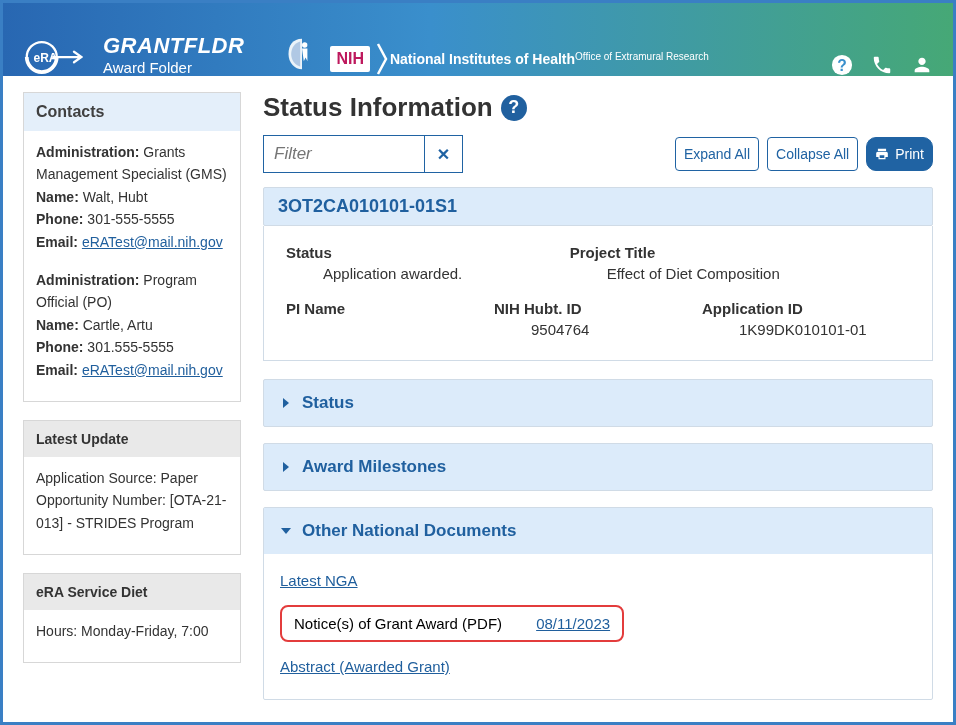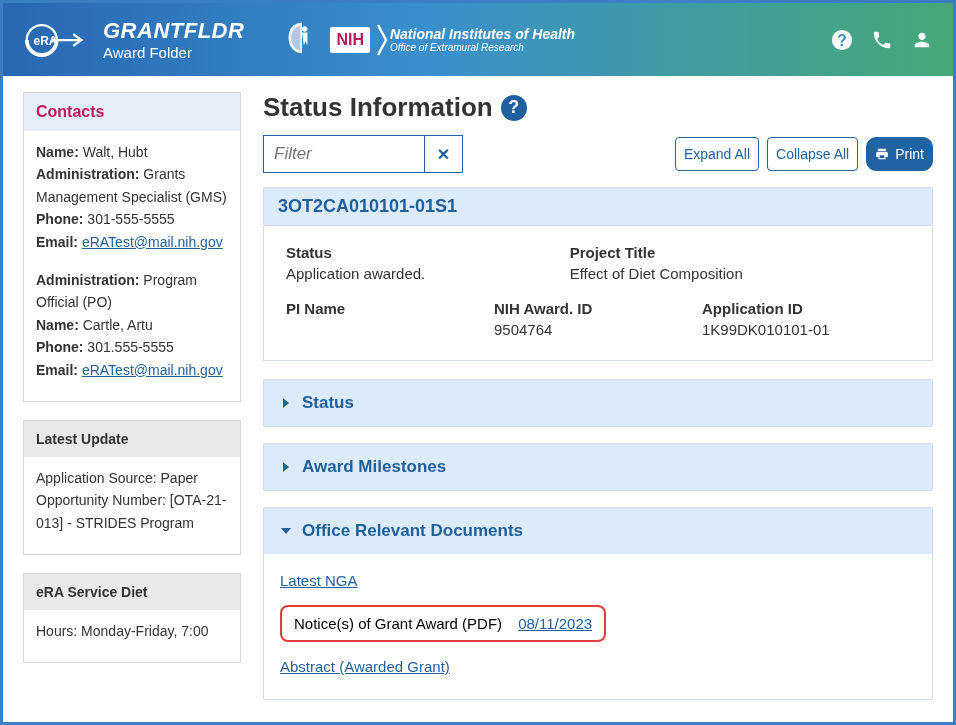--- a/index.html
+++ b/index.html
@@ -8,21 +8,21 @@
       background: #fff;
       border: 3px solid #3a7fc4;
       width: 956px;
       height: 725px;
       overflow: hidden;
     }
     .header {
       background: linear-gradient(90deg, #2867b2 0%, #3a8fcc 45%, #46a876 100%);
       height: 73px;
       display: flex;
-      align-items: center;
+      align-items: flex-end;
       padding: 0 20px;
       color: #fff;
     }
     .era-logo {
       display: flex;
       align-items: center;
       margin-right: 20px;
     }
     .era-logo svg { width: 60px; height: 38px; }
     .app-title {
@@ -37,21 +37,21 @@
     .nih-block { display: flex; align-items: center; }
     .nih-badge {
       background: #fff;
       color: #be185d;
       font-weight: 700;
       font-size: 16px;
       padding: 4px 6px;
       border-radius: 2px;
       margin-right: 6px;
     }
-    .nih-text { display: flex; flex-direction: column; font-style: italic; }
+    .nih-text { display: flex; flex-direction: row; }
     .nih-text .n1 { font-size: 14px; font-weight: 600; }
     .nih-text .n2 { font-size: 10px; }
     .header-icons { margin-left: auto; display: flex; gap: 18px; }
     .header-icons .icon { width: 22px; height: 22px; fill: #fff; cursor: pointer; }
     .body {
       display: flex;
       padding: 16px 20px 0 20px;
       gap: 22px;
       height: 640px;
       overflow: hidden;
@@ -59,21 +59,21 @@
     .sidebar {
       width: 218px;
       flex-shrink: 0;
     }
     .panel {
       border: 1px solid #d7d7d7;
       margin-bottom: 18px;
     }
     .panel-header {
       background: #e4effa;
-      color: #be185d;
+      color: #404040;
       font-weight: 700;
       font-size: 16px;
       padding: 10px 12px;
     }
     .panel-header.gray {
       background: #e9e9e9;
       color: #333;
       font-size: 14px;
     }
     .panel-body {
@@ -177,21 +177,21 @@
     .info-row {
       display: flex;
       margin-bottom: 18px;
     }
     .info-row:last-child { margin-bottom: 0; }
     .info-col {
       flex: 1;
     }
     .info-col.w2 { flex: 1.2; }
     .info-label { font-weight: 700; font-size: 15px; color: #333; margin-bottom: 4px; }
-    .info-value { font-size: 15px; color: #333; }
+    .info-value { font-size: 15px; color: #333; margin-left: 37px; }
     .section {
       background: #dcebfa;
       border: 1px solid #d0dbe6;
       border-radius: 2px;
       padding: 13px 16px;
       color: #20609f;
       font-weight: 700;
       font-size: 17px;
       margin-bottom: 16px;
       cursor: pointer;
@@ -220,21 +220,21 @@
       padding: 18px 16px 24px 16px;
       font-size: 15px;
     }
     .docs-body > div { margin-bottom: 16px; }
     .docs-body > div:last-child { margin-bottom: 0; }
     .highlight-box {
       border: 2.5px solid #e33c3c;
       border-radius: 8px;
       padding: 8px 12px;
       display: inline-flex;
-      gap: 16px;
+      gap: 34px;
       align-items: center;
     }
   </style>
 </head>
 <body>
 
 <div class="header">
   <div class="era-logo">
     <svg viewBox="0 0 80 50">
         <g fill="none" stroke="#fff" stroke-width="3">
@@ -283,22 +283,22 @@
   </div>
 </div>
 
 <div class="body">
 
   <div class="sidebar">
     <div class="panel">
       <div class="panel-header">Contacts</div>
       <div class="panel-body">
         <div class="block">
+          <div><span class="lbl">Administration:</span><span> Grants Management Specialist (GMS)</span></div>
           <div><span class="lbl">Name:</span><span> Walt, Hubt</span></div>
-          <div><span class="lbl">Administration:</span><span> Grants Management Specialist (GMS)</span></div>
           <div><span class="lbl">Phone:</span><span> 301-555-5555</span></div>
           <div><span class="lbl">Email:</span> <span class="lnk">eRATest@mail.nih.gov</span></div>
         </div>
         <div class="block">
           <div><span class="lbl">Administration:</span><span> Program Official (PO)</span></div>
           <div><span class="lbl">Name:</span><span> Cartle, Artu</span></div>
           <div><span class="lbl">Phone:</span><span> 301.555-5555</span></div>
           <div><span class="lbl">Email:</span> <span class="lnk">eRATest@mail.nih.gov</span></div>
         </div>
       </div>
@@ -346,21 +346,21 @@
         <div class="info-col w2">
           <div class="info-label">Project Title</div>
           <div class="info-value">Effect of Diet Composition</div>
         </div>
       </div>
       <div class="info-row">
         <div class="info-col">
           <div class="info-label">PI Name</div>
         </div>
         <div class="info-col">
-          <div class="info-label">NIH Award. ID</div>
+          <div class="info-label">NIH Hubt. ID</div>
           <div class="info-value">9504764</div>
         </div>
         <div class="info-col">
           <div class="info-label">Application ID</div>
           <div class="info-value">1K99DK010101-01</div>
         </div>
       </div>
     </div>
 
     <div class="section">
@@ -375,21 +375,21 @@
           <path d="M3 1 L9 6 L3 11 Z"></path>
         </svg>
       <span>Award Milestones</span>
     </div>
 
     <div class="docs-panel">
       <div class="docs-header">
         <svg class="chevron" viewBox="0 0 12 12">
             <path d="M1 3 L6 9 L11 3 Z"></path>
           </svg>
-        <span>Office Relevant Documents</span>
+        <span>Other National Documents</span>
       </div>
       <div class="docs-body">
         <div><span class="lnk">Latest NGA</span></div>
         <div>
           <span class="highlight-box">
             <span>Notice(s) of Grant Award (PDF)</span>
             <span class="lnk">08/11/2023</span>
           </span>
         </div>
         <div><span class="lnk">Abstract (Awarded Grant)</span></div>

